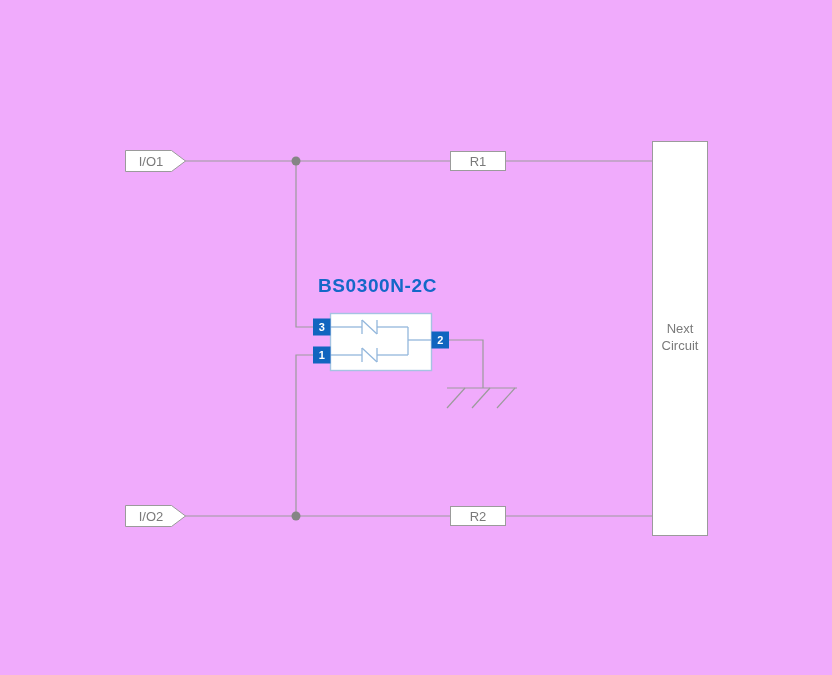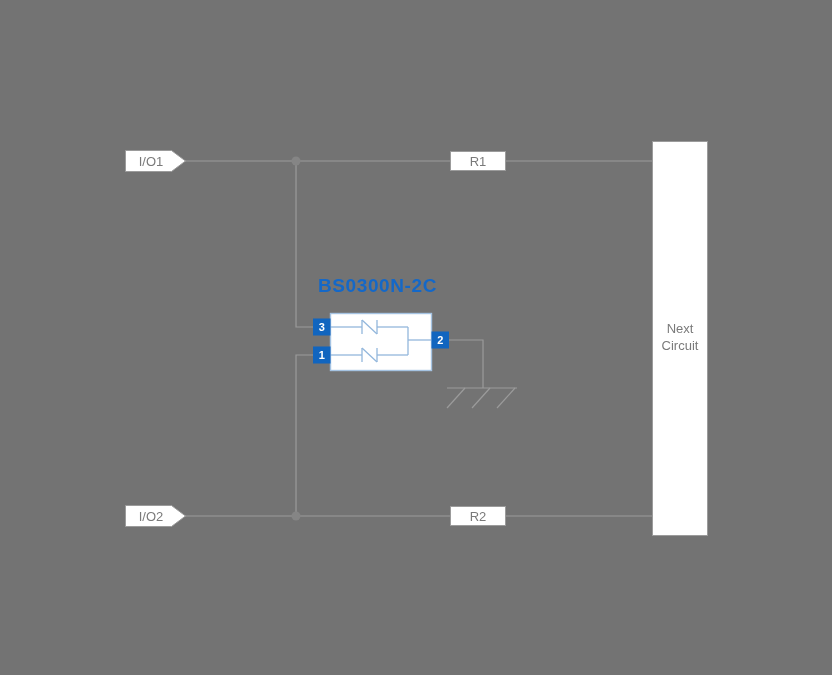--- a/index.html
+++ b/index.html
@@ -4,21 +4,21 @@
 <style>
   html, body {
     margin: 0;
     padding: 0;
     background: #ffffff;
   }
   #stage {
     position: relative;
     width: 832px;
     height: 675px;
-    background: #737373;
+    background: #f0abfc;
     font-family: "Liberation Sans", sans-serif;
     overflow: hidden;
   }
   svg { position: absolute; top: 0; left: 0; display: block; }
   text { font-family: "Liberation Sans", sans-serif; }
   .lbl      { fill: #7a7a7a; font-size: 13px; }
   .pin-num  { fill: #ffffff; font-size: 11px; font-weight: bold; }
   .comp-title { fill: #1468c8; font-size: 19px; font-weight: 600; letter-spacing: 0.6px; }
   .wire     { stroke: #9b9b9b; stroke-width: 1.2; fill: none; }
   .box      { fill: #ffffff; stroke: #9b9b9b; stroke-width: 1; }

